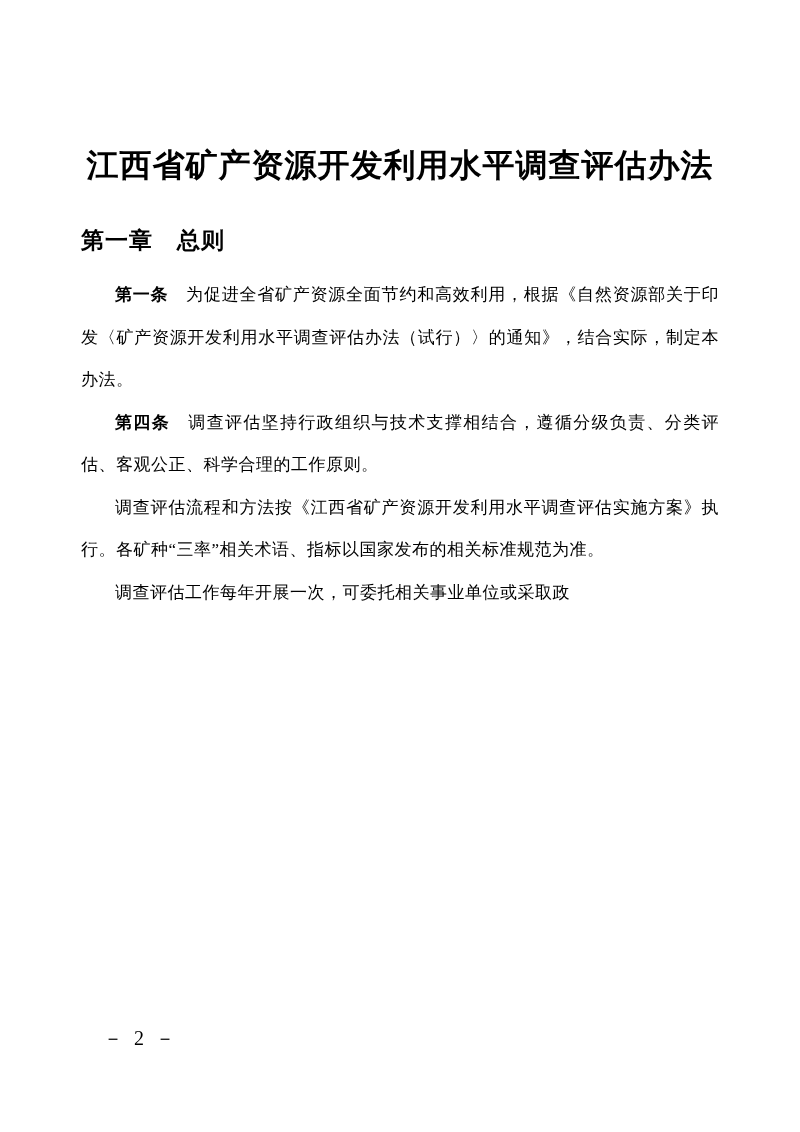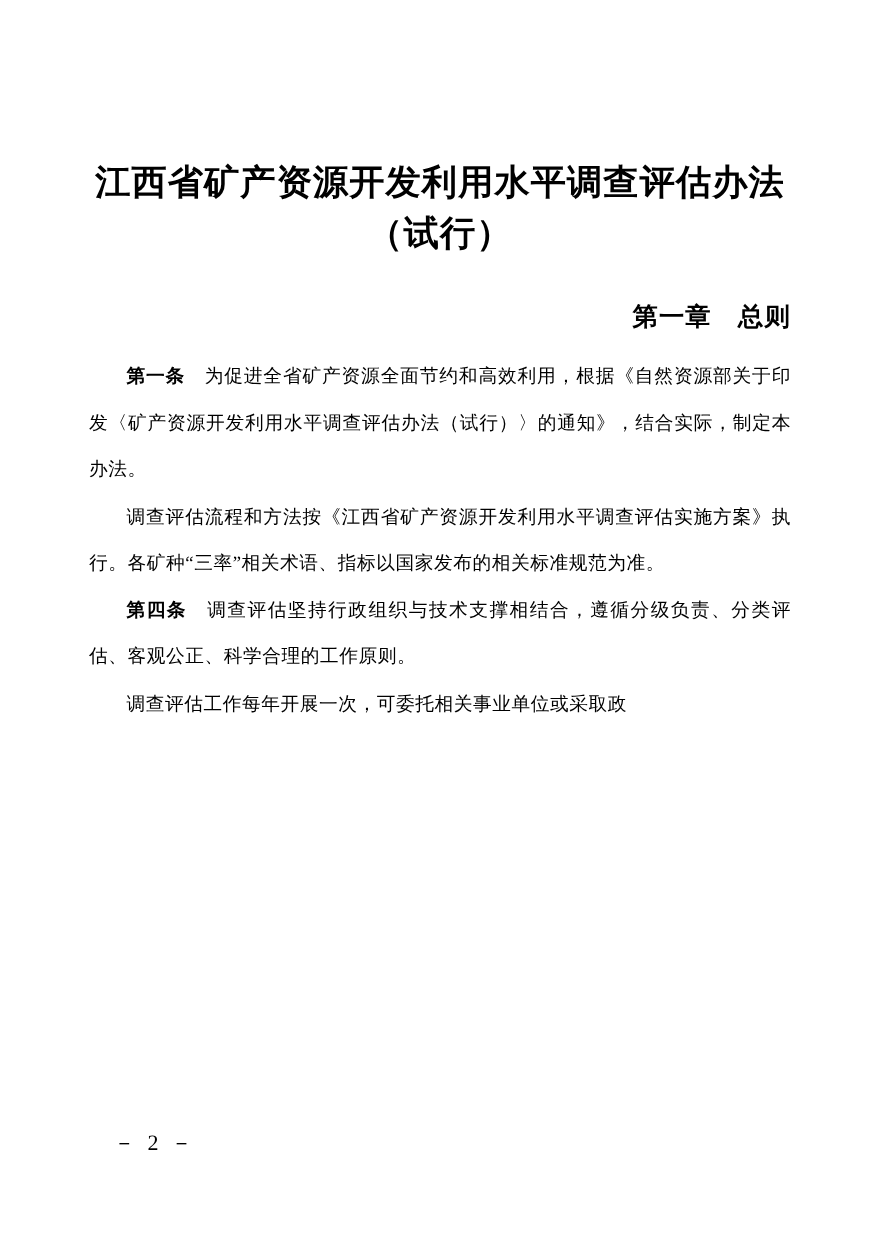--- a/index.html
+++ b/index.html
@@ -25,21 +25,21 @@
   .doc-title {
     margin: 142px 0 0 0;
     text-align: center;
     font-size: 32px;
     font-weight: bold;
     line-height: 47px;
     letter-spacing: 1px;
   }
   .chapter {
     margin: 37px 0 0 0;
-    text-align: right;
+    text-align: left;
     font-size: 23px;
     font-weight: bold;
     line-height: 30px;
     letter-spacing: 1px;
   }
   .body-text {
     margin-top: 18px;
   }
   p.para {
     margin: 0;
@@ -64,33 +64,33 @@
     font-size: 20px;
     letter-spacing: 3px;
   }
 </style>
 </head>
 <body>
 
 <div class="page">
   <div class="content">
 
-    <h1 class="doc-title"><span>江西省矿产资源开发利用水平调查评估办法</span><br><span>（试行）</span></h1>
+    <h1 class="doc-title"><span>江西省矿产资源开发利用水平调查评估办法</span><br></h1>
 
     <h2 class="chapter">第一章　总则</h2>
 
     <div class="body-text">
 
       <p class="para"><span class="article-label">第一条</span><span>为促进全省矿产资源全面节约和高效利用，根据《自然资源部关于印发〈矿产资源开发利用水平调查评估办法（试行）〉的通知》，结合实际，制定本办法。</span></p>
 
 
 
+      <p class="para"><span class="article-label">第四条</span><span>调查评估坚持行政组织与技术支撑相结合，遵循分级负责、分类评估、客观公正、科学合理的工作原则。</span></p>
+
       <p class="para"><span class="article-label"></span><span>调查评估流程和方法按《江西省矿产资源开发利用水平调查评估实施方案》执行。各矿种“三率”相关术语、指标以国家发布的相关标准规范为准。</span></p>
-
-      <p class="para"><span class="article-label">第四条</span><span>调查评估坚持行政组织与技术支撑相结合，遵循分级负责、分类评估、客观公正、科学合理的工作原则。</span></p>
 
       <p class="para"><span class="article-label"></span><span>调查评估工作每年开展一次，可委托相关事业单位或采取政</span></p>
 
     </div>
   </div>
 
   <div class="page-number">－ 2 －</div>
 </div>
 
 </body></html>

